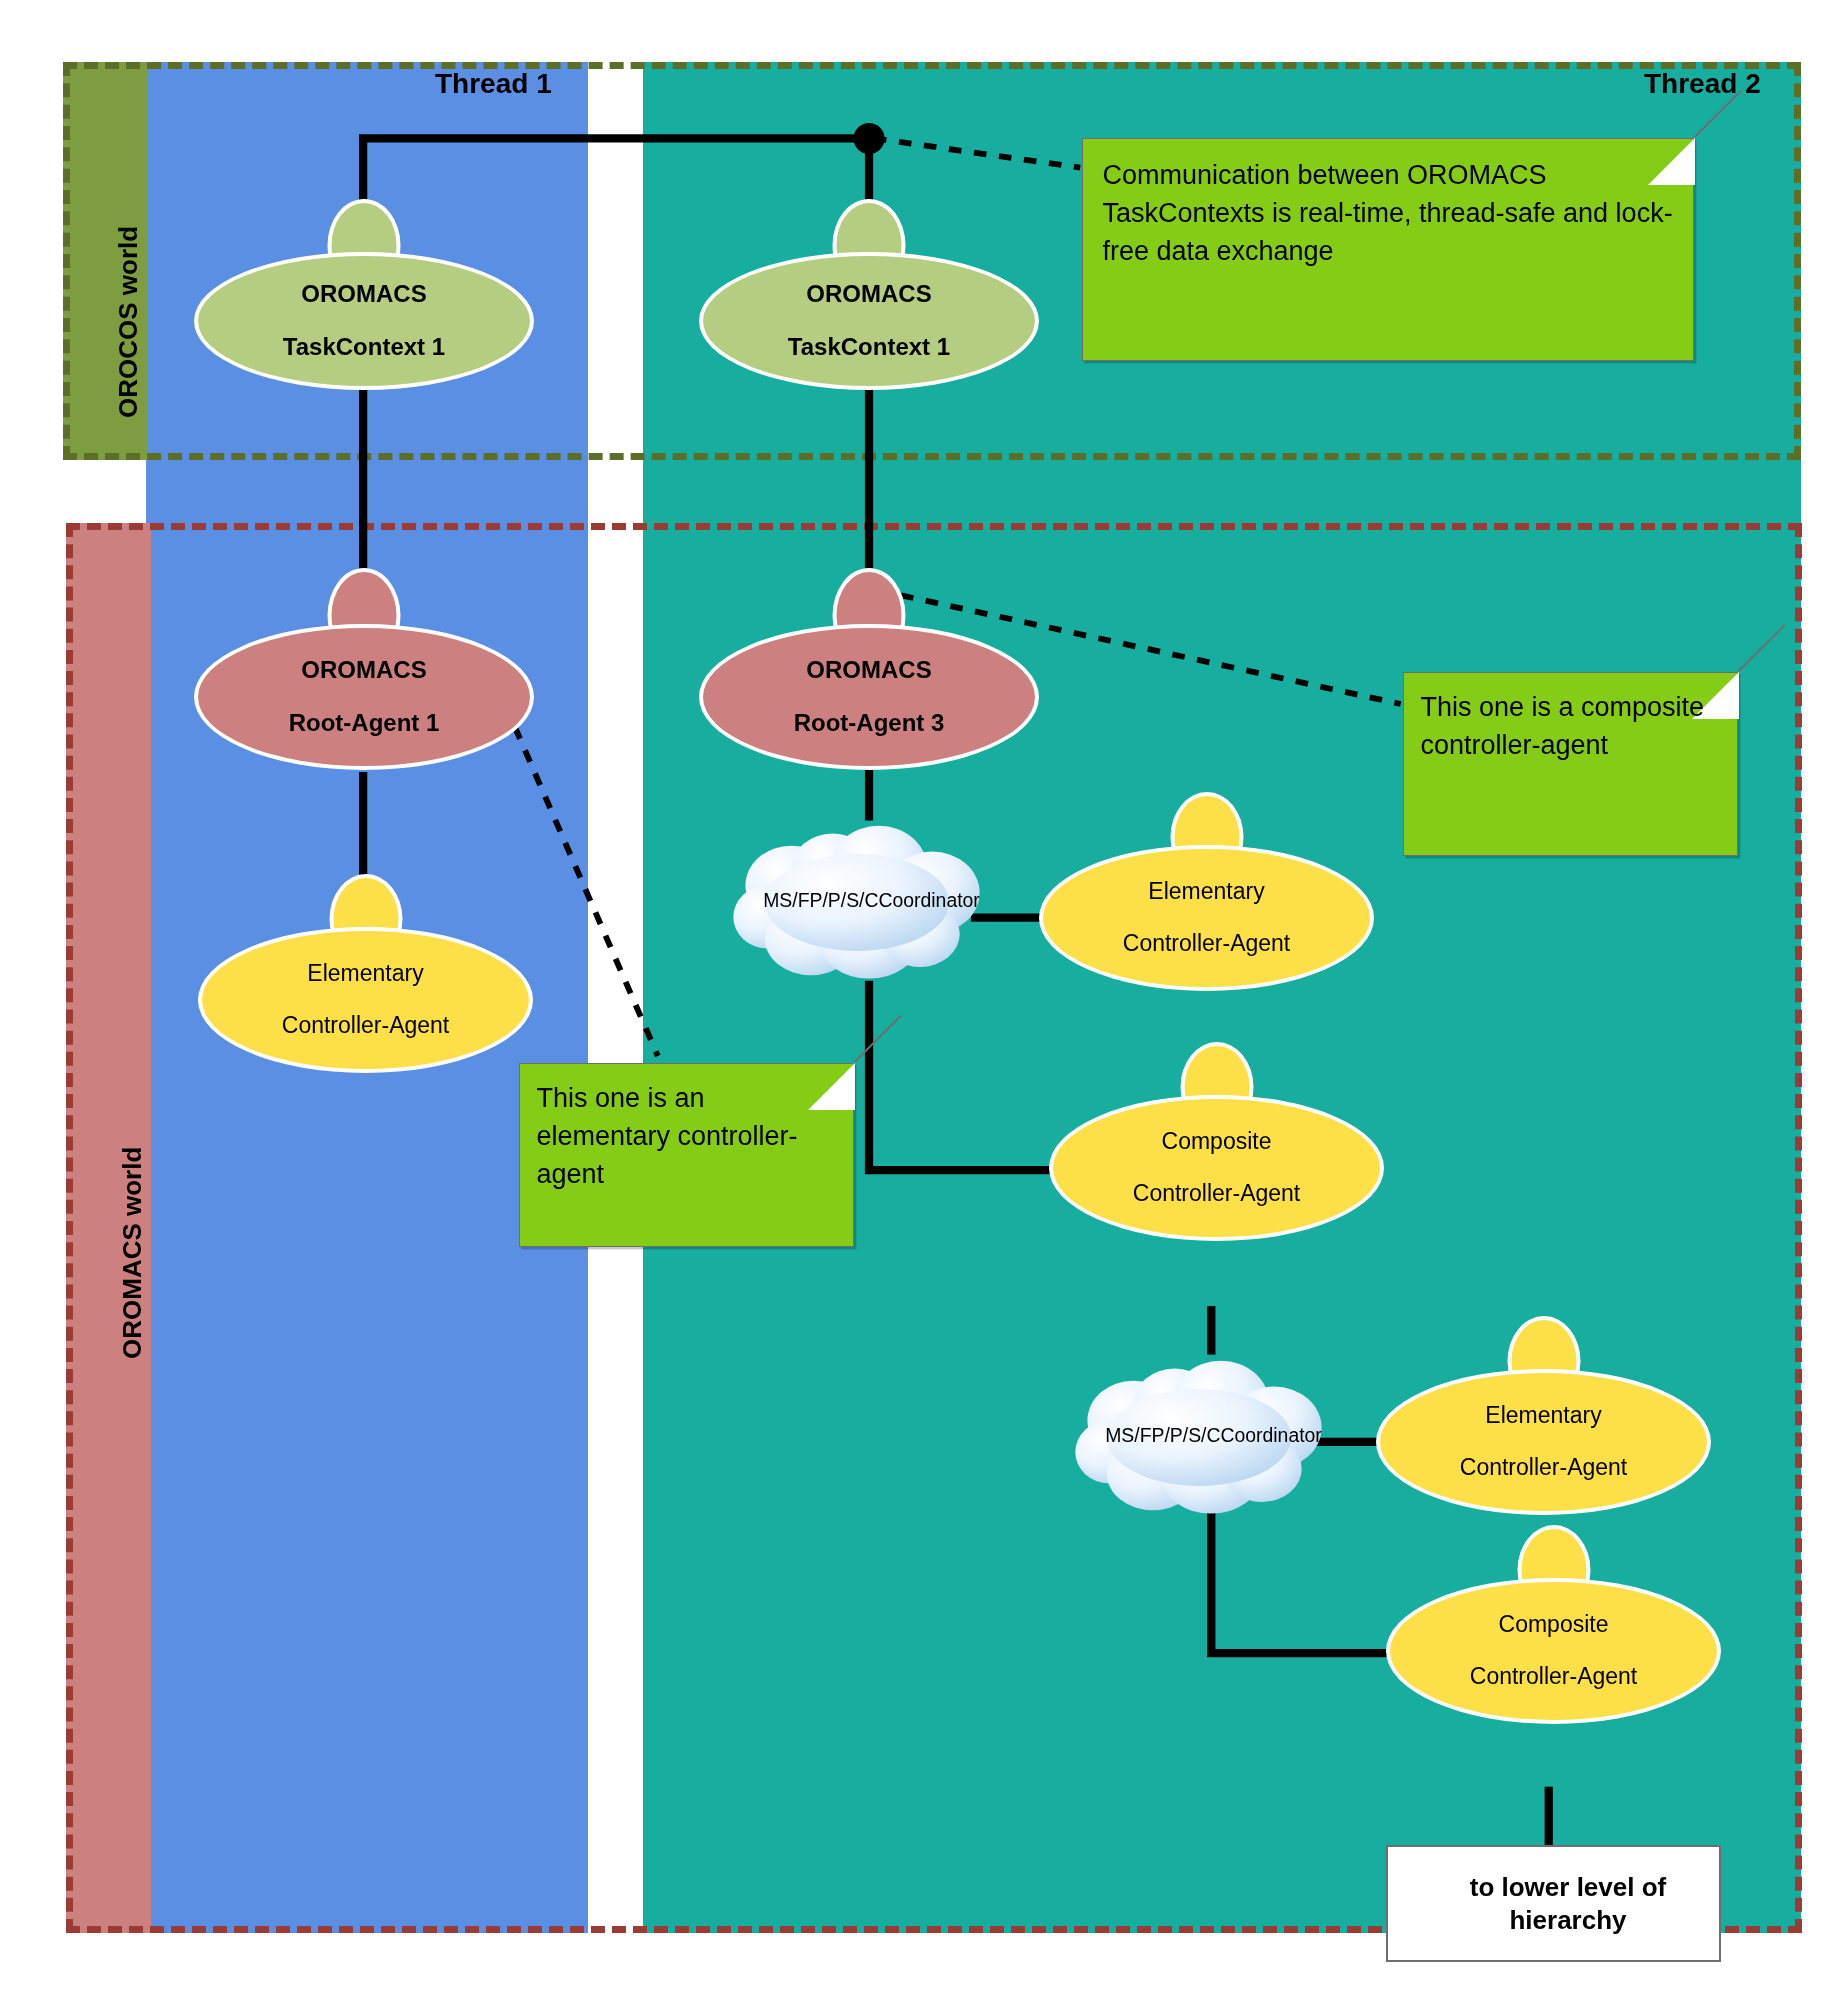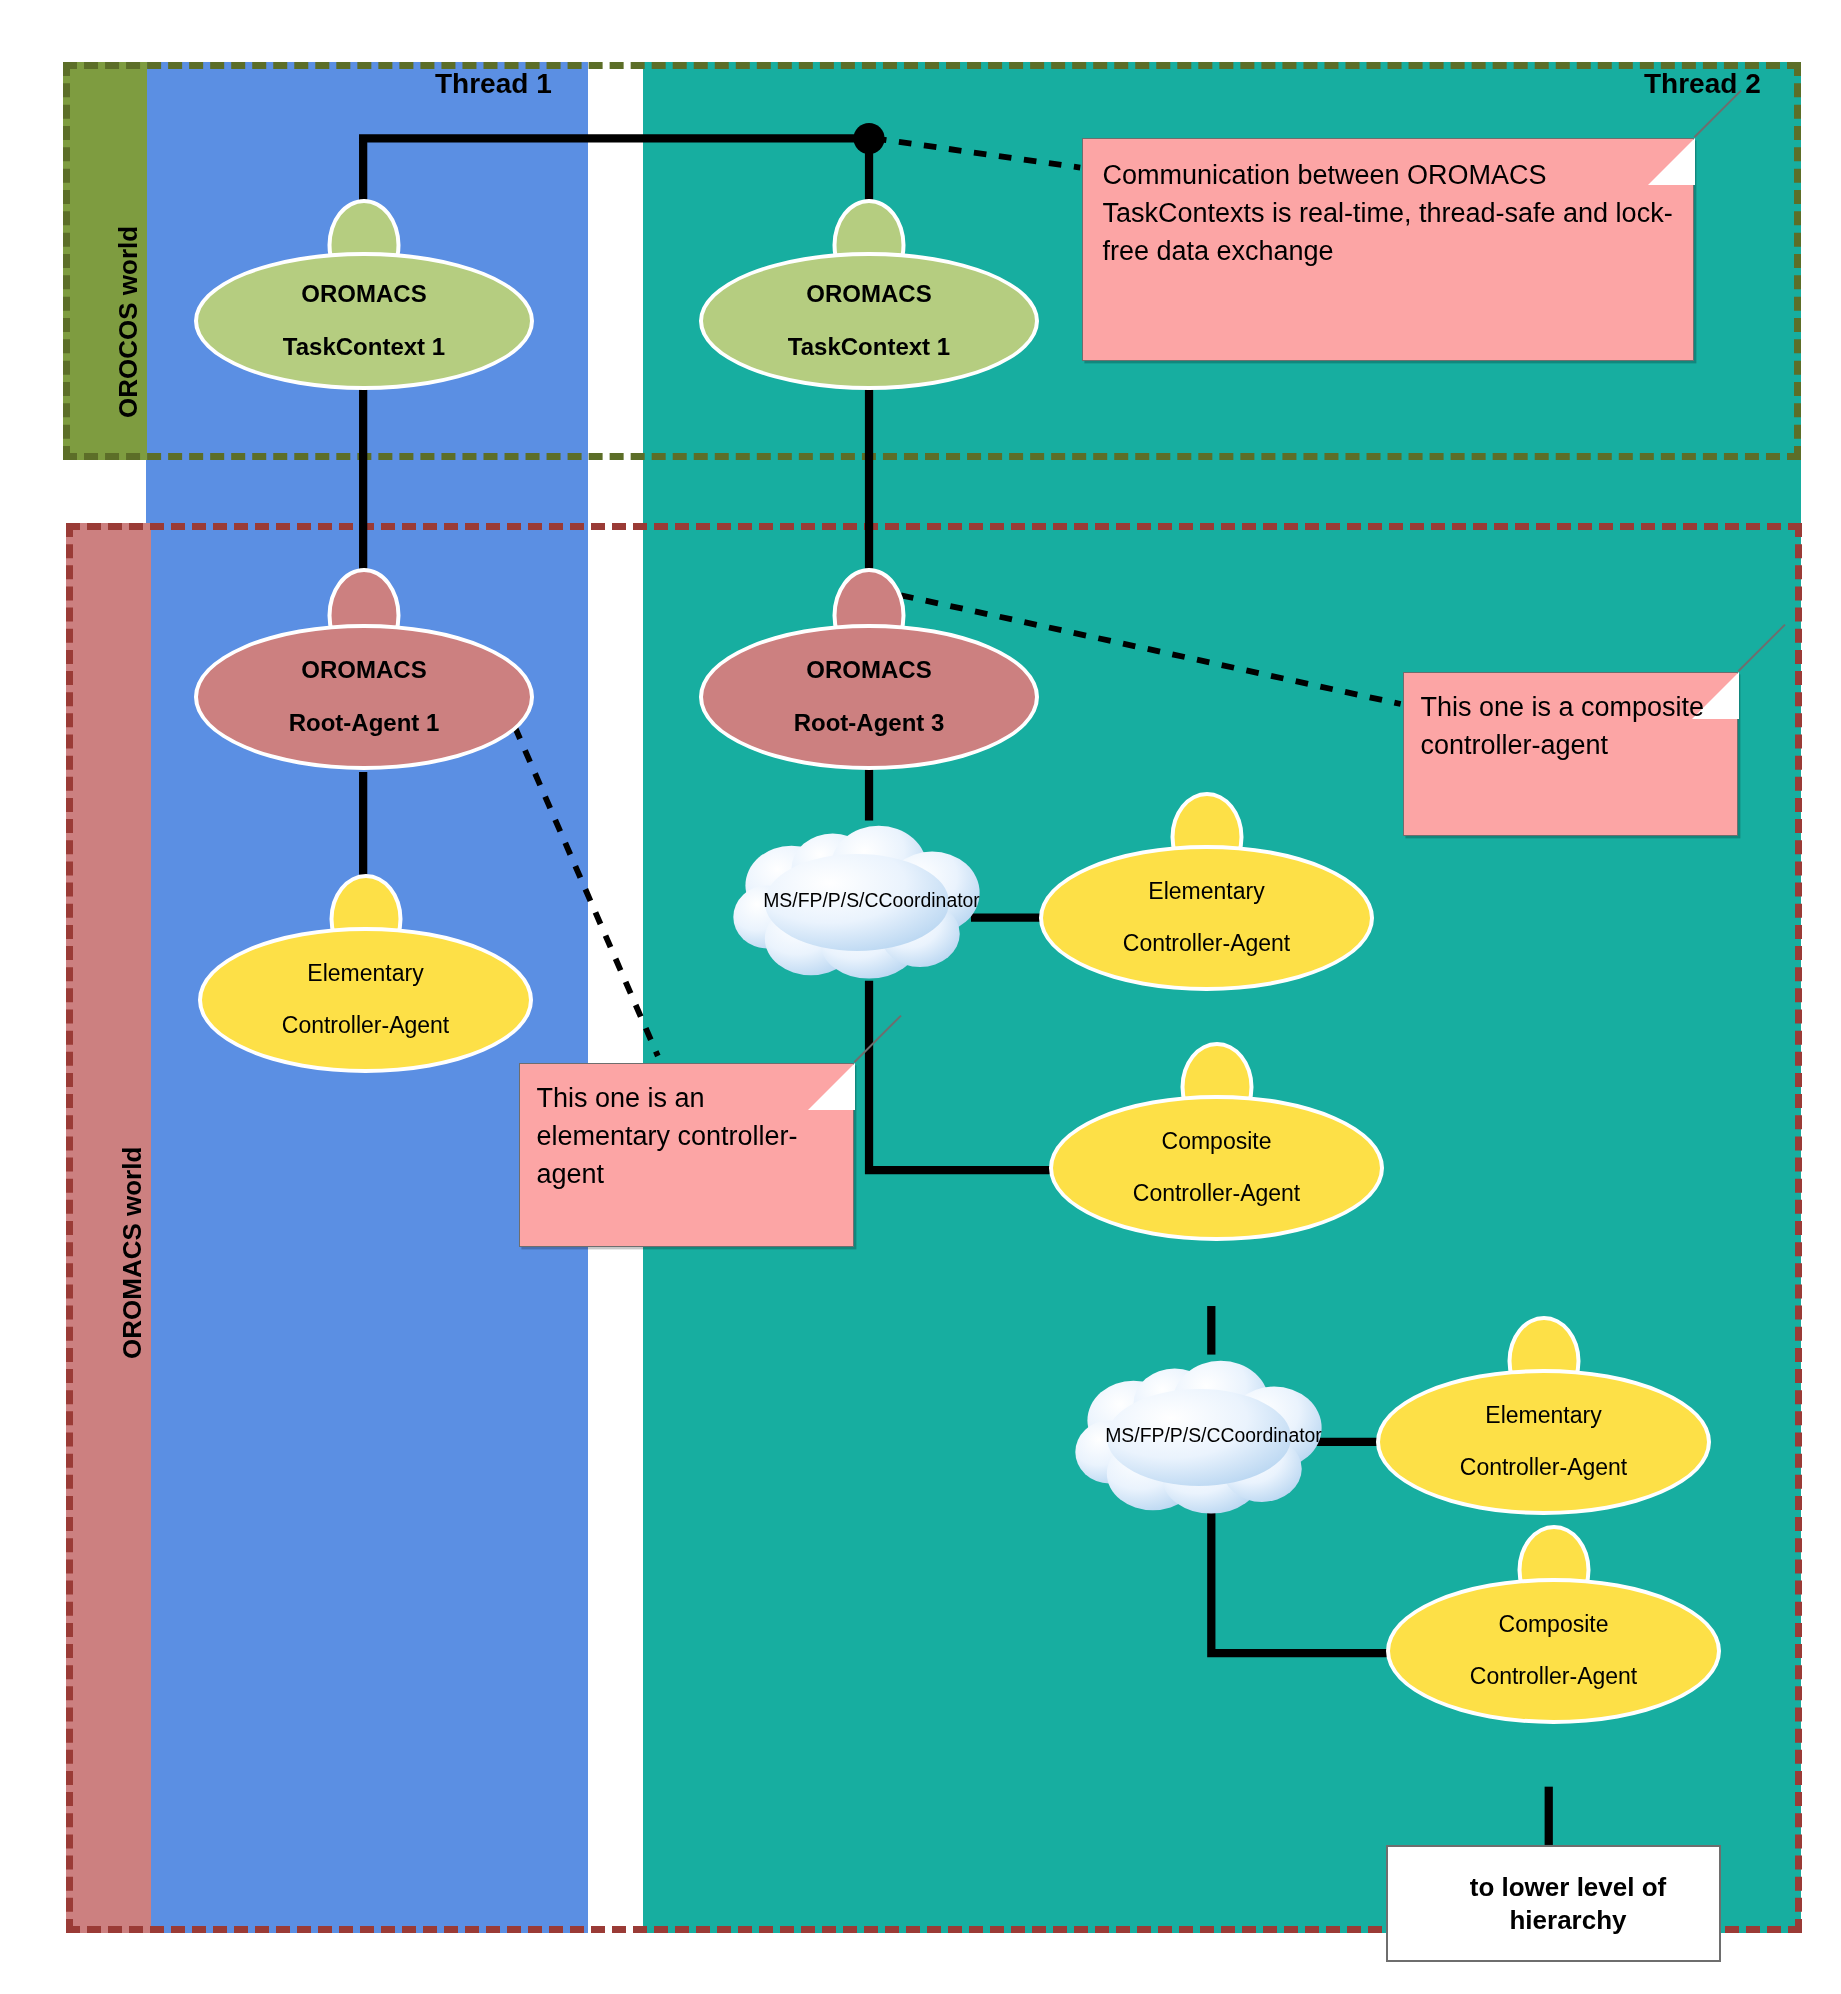--- a/index.html
+++ b/index.html
@@ -58,21 +58,21 @@
   
   .cloud{position:absolute;}
   .cloud .label{
     position:absolute;left:0;top:0;width:100%;height:100%;
     display:flex;flex-direction:row;align-items:center;justify-content:center;
     text-align:center;color:#000;line-height:1.25;z-index:3;
   }
 
   
   .note{
-    position:absolute;background:#fca5a5;border:1.5px solid #6E6E6E;
+    position:absolute;background:#84cc16;border:1.5px solid #6E6E6E;
     box-sizing:border-box;color:#000;line-height:1.42;
     box-shadow:2.4px 2.4px 0 rgba(0,0,0,0.22);
   }
   .note .fold{
     position:absolute;right:-1.5px;top:-1.5px;width:0;height:0;
     border-left:47px solid transparent;border-bottom:47px solid #ffffff;
   }
   .note .foldline{
     position:absolute;right:-1.5px;top:-1.5px;width:66px;height:1.5px;background:#6E6E6E;
     transform-origin:100% 0;transform:rotate(135deg);
@@ -287,21 +287,21 @@
       <span>Coordinator</span>
     </div>
   </div>
 
   <div class="note" style="left:1082px;top:138px;width:612px;height:223px;padding:16.5px 19.4px;font-size:27px;">
     <div class="fold"></div>
     <div class="foldline"></div>
     <span class="txt">Communication between OROMACS TaskContexts is real-time, thread-safe and lock-free data exchange</span>
   </div>
 
-  <div class="note" style="left:1403px;top:672px;width:335px;height:164px;padding:14.6px 16.5px;font-size:27px;">
+  <div class="note" style="left:1403px;top:672px;width:335px;height:184px;padding:14.6px 16.5px;font-size:27px;">
     <div class="fold"></div>
     <div class="foldline"></div>
     <span class="txt">This one is a composite controller-agent</span>
   </div>
 
   <div class="note" style="left:519px;top:1063px;width:335px;height:184px;padding:14.6px 16.5px;font-size:27px;">
     <div class="fold"></div>
     <div class="foldline"></div>
     <span class="txt">This one is an elementary controller-agent</span>
   </div>

